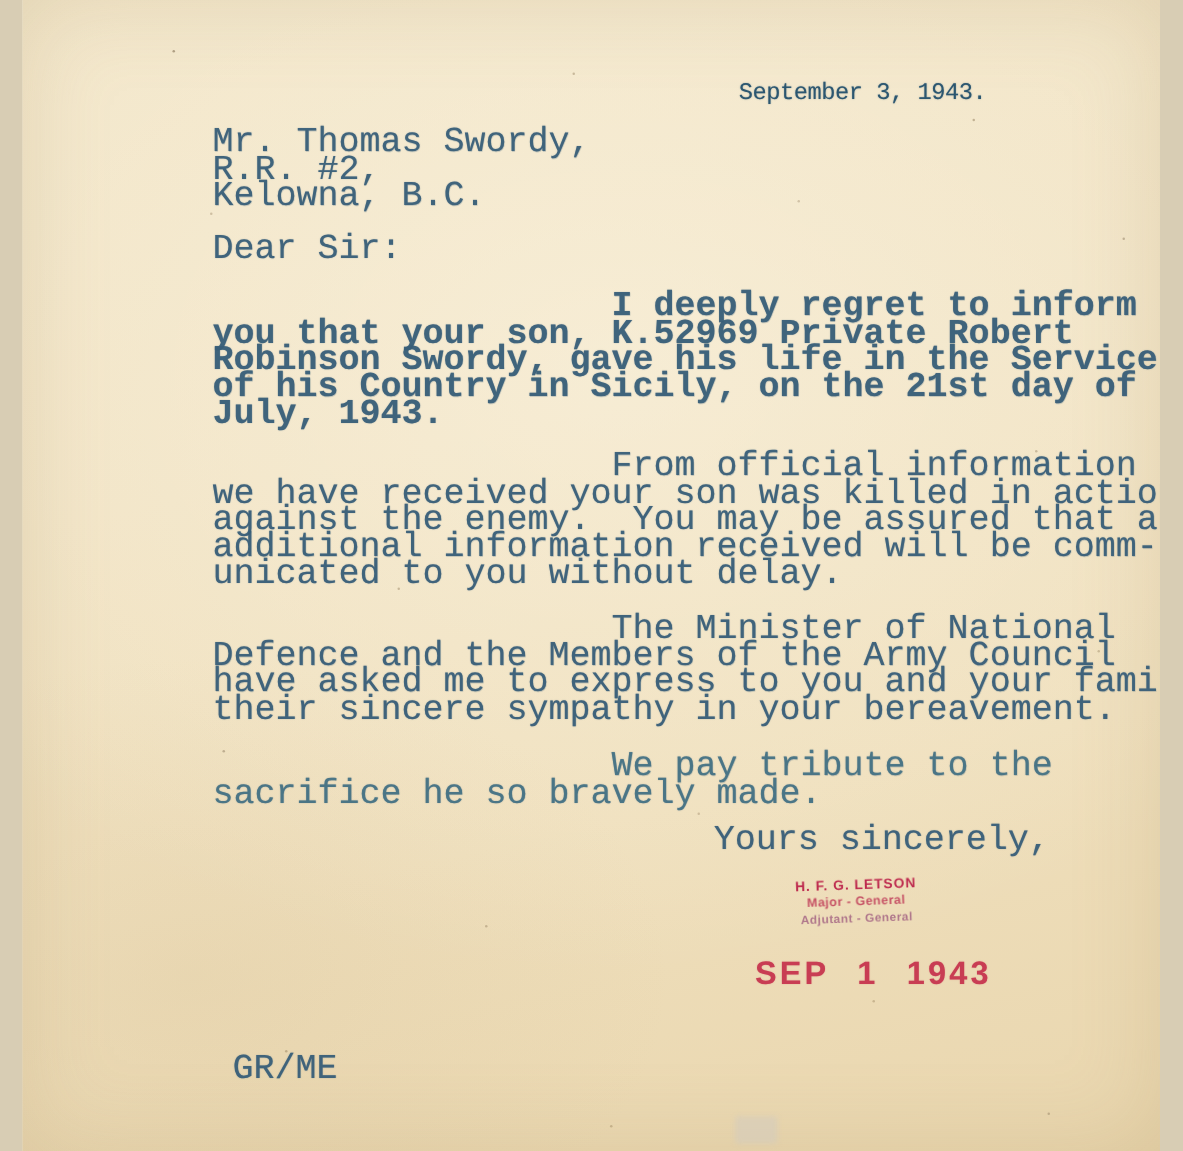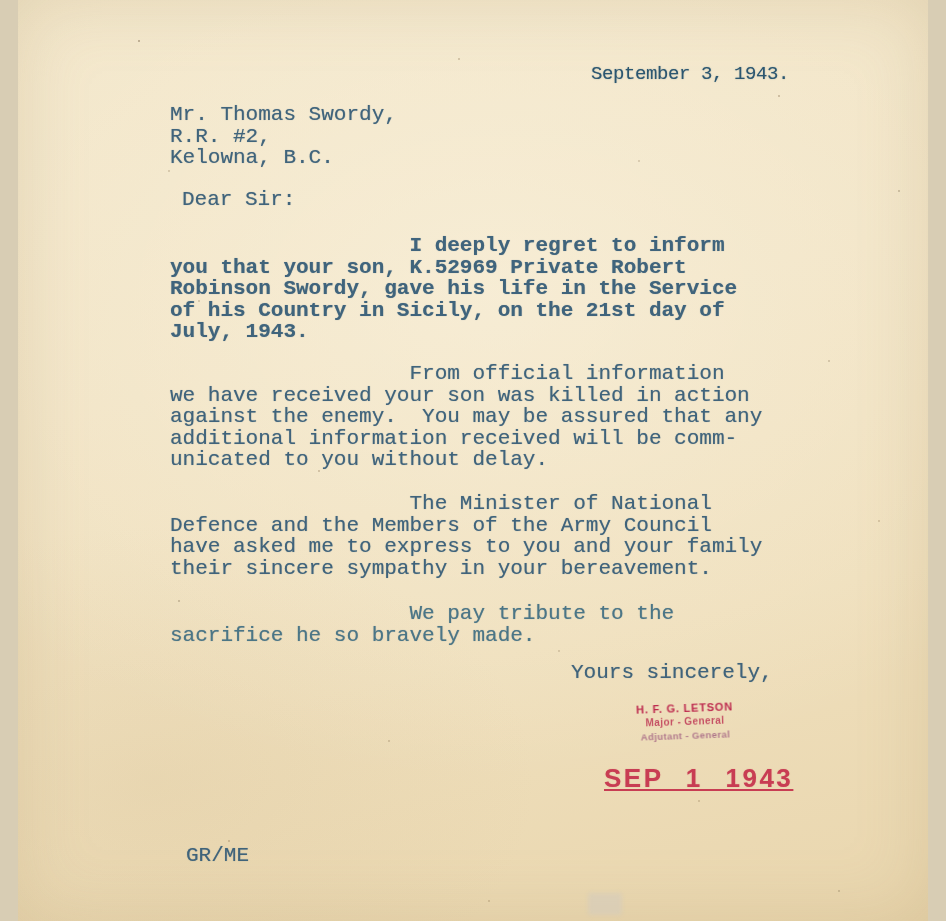--- a/index.html
+++ b/index.html
@@ -11,29 +11,29 @@
     background:
       radial-gradient(120% 85% at 52% 32%, rgba(255,250,236,0.40), rgba(255,250,236,0) 62%),
       radial-gradient(60% 40% at 15% 85%, rgba(205,180,135,0.18), rgba(205,180,135,0) 70%),
       linear-gradient(168deg,#f3e7cb 0%,#f1e3c4 38%,#efdfbc 68%,#e9d6ae 100%);
     box-shadow: inset 0 0 70px rgba(170,140,90,0.22);
     font-family:"Liberation Mono","DejaVu Sans Mono",monospace;
   }
   .txt{
     position:absolute;
     white-space:pre;
-    font-size:21px;
+    font-size:28px;
     line-height:21.5px;
     color:rgba(56,94,120,0.92);
     text-shadow:0 0 1px rgba(56,94,120,0.45), 0.4px 0.4px 0 rgba(56,94,120,0.18);
     filter:blur(0.2px);
   }
   .date{left:573px;top:64px;font-size:19px;letter-spacing:-0.4px;color:rgba(40,84,110,0.97);text-shadow:0 0 1.2px rgba(40,84,110,0.55);}
   .recipient{left:152px;top:104px;}
-  .salutation{left:152px;top:189px;margin-left:12px;}
+  .salutation{left:152px;top:189px;}
   .p1{left:152px;top:235px;font-weight:bold;}
   .p2{left:152px;top:363px;}
   .p3{left:152px;top:493px;}
   .p4{left:152px;top:603px;color:rgba(62,110,130,0.85);}
   .closing{left:553px;top:662px;}
   .sigblock{left:500px;top:800px;width:256px;text-align:right;}
   .initials{left:168px;top:845px;}
 
   .name-stamp{
     position:absolute;left:592px;top:701px;width:150px;
@@ -48,21 +48,20 @@
 
   .date-stamp{
     position:absolute;left:586px;top:763px;
     font-family:"Liberation Sans","DejaVu Sans",sans-serif;
     font-size:26px;font-weight:600;
     letter-spacing:2.5px;word-spacing:13px;
     color:rgba(197,48,75,0.88);
     text-shadow:0 0 1px rgba(197,48,75,0.4);
     filter:blur(0.3px);
     white-space:pre;
-    text-decoration:underline;
   }
 
   .speckles{position:absolute;inset:0;pointer-events:none;}
   .speckles::before{
     content:"";position:absolute;width:2px;height:2px;border-radius:50%;
     background:rgba(110,90,60,0.5);
     left:120px;top:40px;
     box-shadow:
       320px 18px 0 rgba(120,95,60,0.35), 640px 55px 0 rgba(120,95,60,0.4),
       760px 150px 0 rgba(100,80,55,0.35), 60px 260px 0 rgba(120,95,60,0.3),

